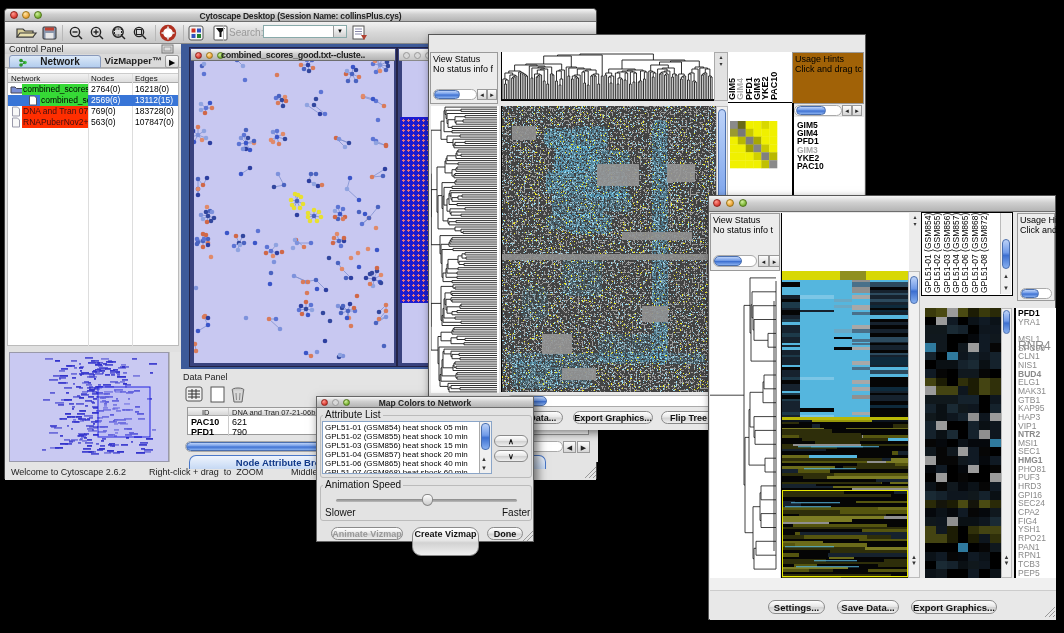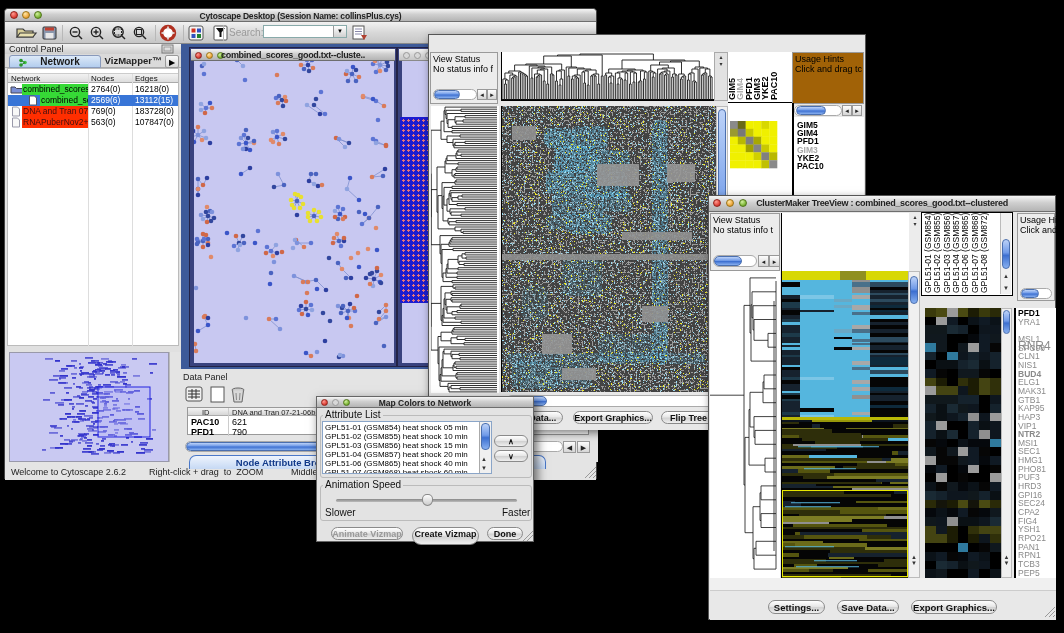--- a/index.html
+++ b/index.html
@@ -1232,21 +1232,20 @@
       <div class="pill" style="left:69px;top:2px;width:64px;height:13px;font-size:9px;line-height:13px;white-space:nowrap">Save Data...</div>
       <div class="pill" style="left:143px;top:2px;width:80px;height:13px;font-size:9px;line-height:13px;white-space:nowrap">Export Graphics...</div>
       <div class="pill" style="left:231px;top:2px;width:64px;height:13px;font-size:9px;line-height:13px;white-space:nowrap">Flip Tree N</div>
     </div>
   </div>
 <div class="abs" style="left:708px;top:195px;width:348px;height:425px;background:#e8e8e8;border:1px solid #555;box-shadow:2px 3px 8px rgba(0,0,0,0.5)">
     <div class="abs tbar" style="left:0;top:0;width:346px;height:16px">
       <div class="lt ltr" style="left:4px;top:3px"></div>
       <div class="lt lty" style="left:17px;top:3px"></div>
       <div class="lt ltg" style="left:30px;top:3px"></div>
-      <div class="ttl" style="top:2px;font-size:9px;padding-left:46px;width:300px;white-space:nowrap;overflow:hidden;letter-spacing:-0.3px">ClusterMaker TreeView : combined_scores_good.txt--clustered</div>
     </div>
     <div class="panel" style="left:1px;top:17px;width:70px;height:58px;background:#ececec">
       <div class="abs t9" style="left:2px;top:1px">View Status</div>
       <div class="abs t9" style="left:2px;top:11px;white-space:nowrap">No status info t</div>
       <div class="sctrack" style="left:2px;top:41px;width:44px;height:12px"></div>
       <div class="bluepill" style="left:3px;top:42px;width:28px;height:10px"></div>
       <div class="arrbtn" style="left:47px;top:41px;width:11px;height:12px;line-height:11px">◂</div>
       <div class="arrbtn" style="left:58px;top:41px;width:11px;height:12px;line-height:11px">▸</div>
     </div>
     <div class="abs" style="left:72px;top:17px;width:128px;height:58px;background:#fff;border-left:1.5px solid #000"></div>
@@ -1924,21 +1923,21 @@
       <div class="abs" style="left:2px;top:60.6px;font-size:8.5px;color:#8a8a8a;font-weight:bold">BUD4</div>
       <div class="abs" style="left:2px;top:69.2px;font-size:8.5px;color:#8a8a8a;font-weight:normal">ELG1</div>
       <div class="abs" style="left:2px;top:77.9px;font-size:8.5px;color:#8a8a8a;font-weight:normal">MAK31</div>
       <div class="abs" style="left:2px;top:86.5px;font-size:8.5px;color:#8a8a8a;font-weight:normal">GTB1</div>
       <div class="abs" style="left:2px;top:95.2px;font-size:8.5px;color:#8a8a8a;font-weight:normal">KAP95</div>
       <div class="abs" style="left:2px;top:103.8px;font-size:8.5px;color:#8a8a8a;font-weight:normal">HAP3</div>
       <div class="abs" style="left:2px;top:112.5px;font-size:8.5px;color:#8a8a8a;font-weight:normal">VIP1</div>
       <div class="abs" style="left:2px;top:121.1px;font-size:8.5px;color:#8a8a8a;font-weight:bold">NTR2</div>
       <div class="abs" style="left:2px;top:129.8px;font-size:8.5px;color:#8a8a8a;font-weight:normal">MSI1</div>
       <div class="abs" style="left:2px;top:138.4px;font-size:8.5px;color:#8a8a8a;font-weight:normal">SEC1</div>
-      <div class="abs" style="left:2px;top:147.1px;font-size:8.5px;color:#8a8a8a;font-weight:normal">HMG1</div>
+      <div class="abs" style="left:2px;top:147.1px;font-size:8.5px;color:#8a8a8a;font-weight:bold">HMG1</div>
       <div class="abs" style="left:2px;top:155.7px;font-size:8.5px;color:#8a8a8a;font-weight:normal">PHO81</div>
       <div class="abs" style="left:2px;top:164.3px;font-size:8.5px;color:#8a8a8a;font-weight:normal">PUF3</div>
       <div class="abs" style="left:2px;top:173.0px;font-size:8.5px;color:#8a8a8a;font-weight:normal">HRD3</div>
       <div class="abs" style="left:2px;top:181.7px;font-size:8.5px;color:#8a8a8a;font-weight:normal">GPI16</div>
       <div class="abs" style="left:2px;top:190.3px;font-size:8.5px;color:#8a8a8a;font-weight:normal">SEC24</div>
       <div class="abs" style="left:2px;top:199.0px;font-size:8.5px;color:#8a8a8a;font-weight:normal">CPA2</div>
       <div class="abs" style="left:2px;top:207.6px;font-size:8.5px;color:#8a8a8a;font-weight:normal">FIG4</div>
       <div class="abs" style="left:2px;top:216.2px;font-size:8.5px;color:#8a8a8a;font-weight:normal">YSH1</div>
       <div class="abs" style="left:2px;top:224.9px;font-size:8.5px;color:#8a8a8a;font-weight:normal">RPO21</div>
       <div class="abs" style="left:2px;top:233.6px;font-size:8.5px;color:#8a8a8a;font-weight:normal">PAN1</div>
@@ -1984,20 +1983,20 @@
     </div>
     <div class="pill" style="left:177px;top:38px;width:34px;height:12px;font-size:8px;line-height:12px">∧</div>
     <div class="pill" style="left:177px;top:53px;width:34px;height:12px;font-size:8px;line-height:12px">∨</div>
     <div class="abs" style="left:6px;top:82px;font-size:10px;color:#111;background:#e3e3e3;padding:0 2px;z-index:3">Animation Speed</div>
     <div class="abs" style="left:3px;top:88px;width:212px;height:36px;border:1px solid #bbb;border-radius:3px"></div>
     <div class="abs" style="left:19px;top:102px;width:181px;height:3px;background:linear-gradient(#888,#bbb);border-radius:2px"></div>
     <div class="abs" style="left:105px;top:97px;width:11px;height:12px;background:linear-gradient(#fdfdfd,#ccc);border:1px solid #888;border-radius:5px 5px 50% 50%"></div>
     <div class="abs" style="left:8px;top:110px;font-size:10px;color:#111">Slower</div>
     <div class="abs" style="left:185px;top:110px;font-size:10px;color:#111">Faster</div>
     <div class="pill" style="left:14px;top:130px;width:72px;height:13px;font-size:9px;line-height:13px;white-space:nowrap;color:#999">Animate Vizmap</div>
-    <div class="pill" style="left:95px;top:130px;width:67px;height:18px;font-size:9px;line-height:13px;white-space:nowrap">Create Vizmap</div>
+    <div class="pill" style="left:95px;top:130px;width:67px;height:29px;font-size:9px;line-height:13px;white-space:nowrap">Create Vizmap</div>
     <div class="pill" style="left:170px;top:130px;width:36px;height:13px;font-size:9px;line-height:13px;white-space:nowrap">Done</div>
     <svg class="abs" style="left:205px;top:134px" width="12" height="11">
       <g stroke="#999">
         <line x1="1" y1="10" x2="11" y2="0"></line>
         <line x1="5" y1="10" x2="11" y2="4"></line>
       </g>
     </svg>
   </div>
 </body></html>

